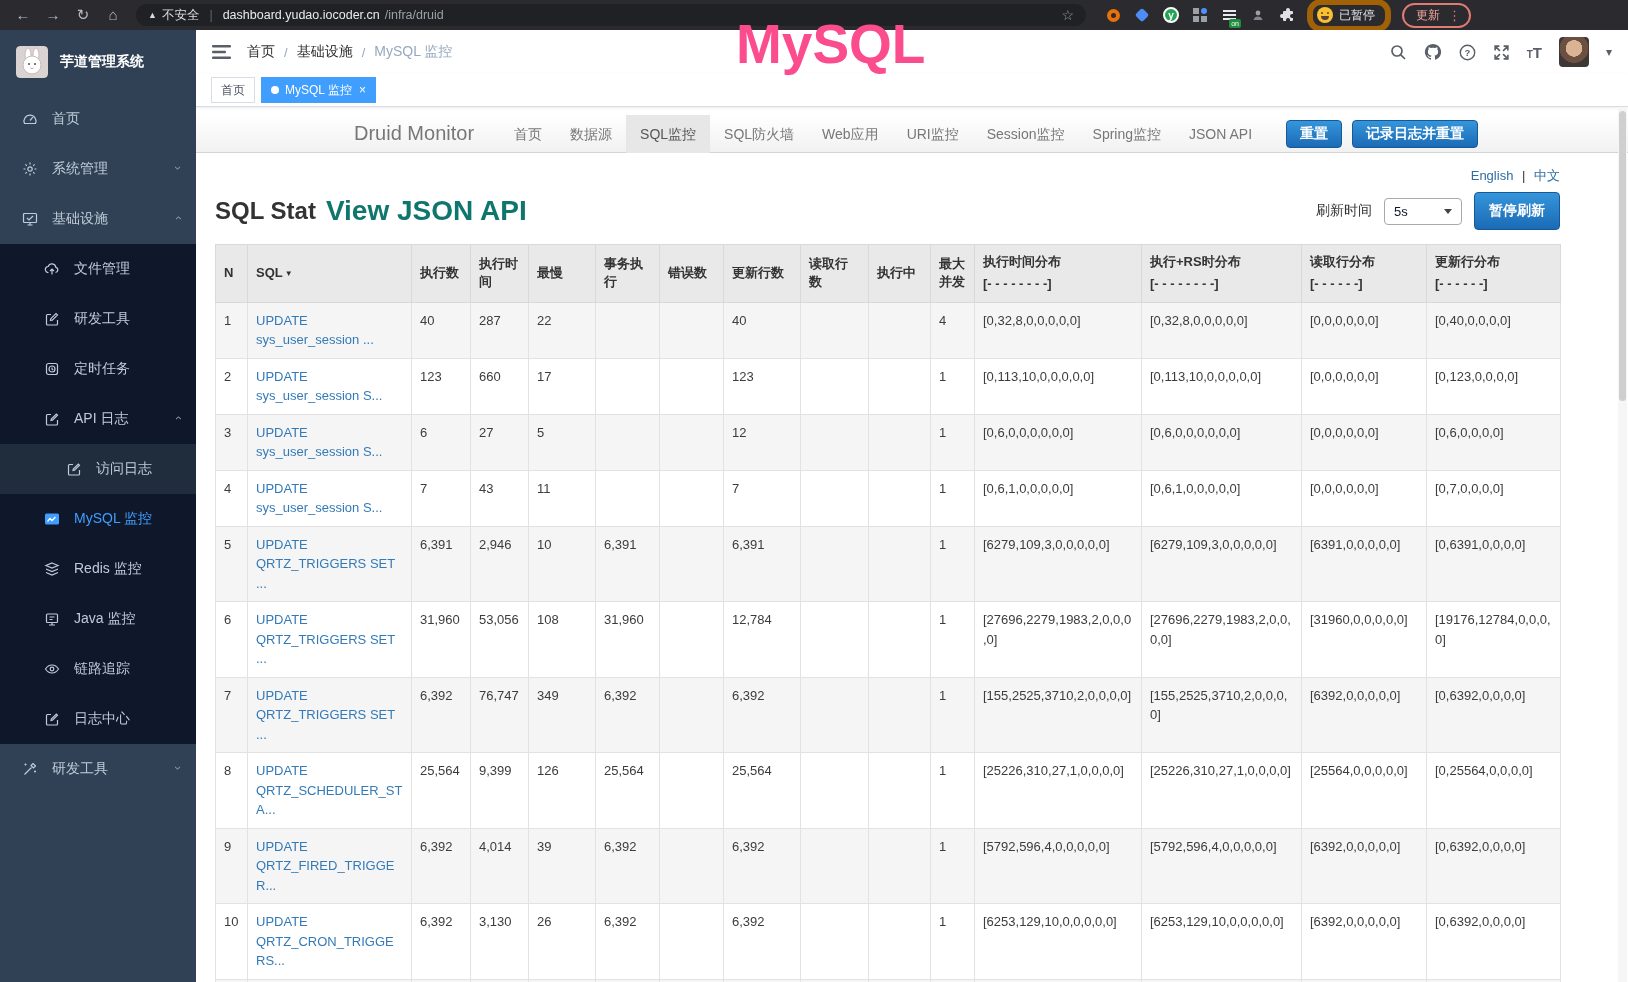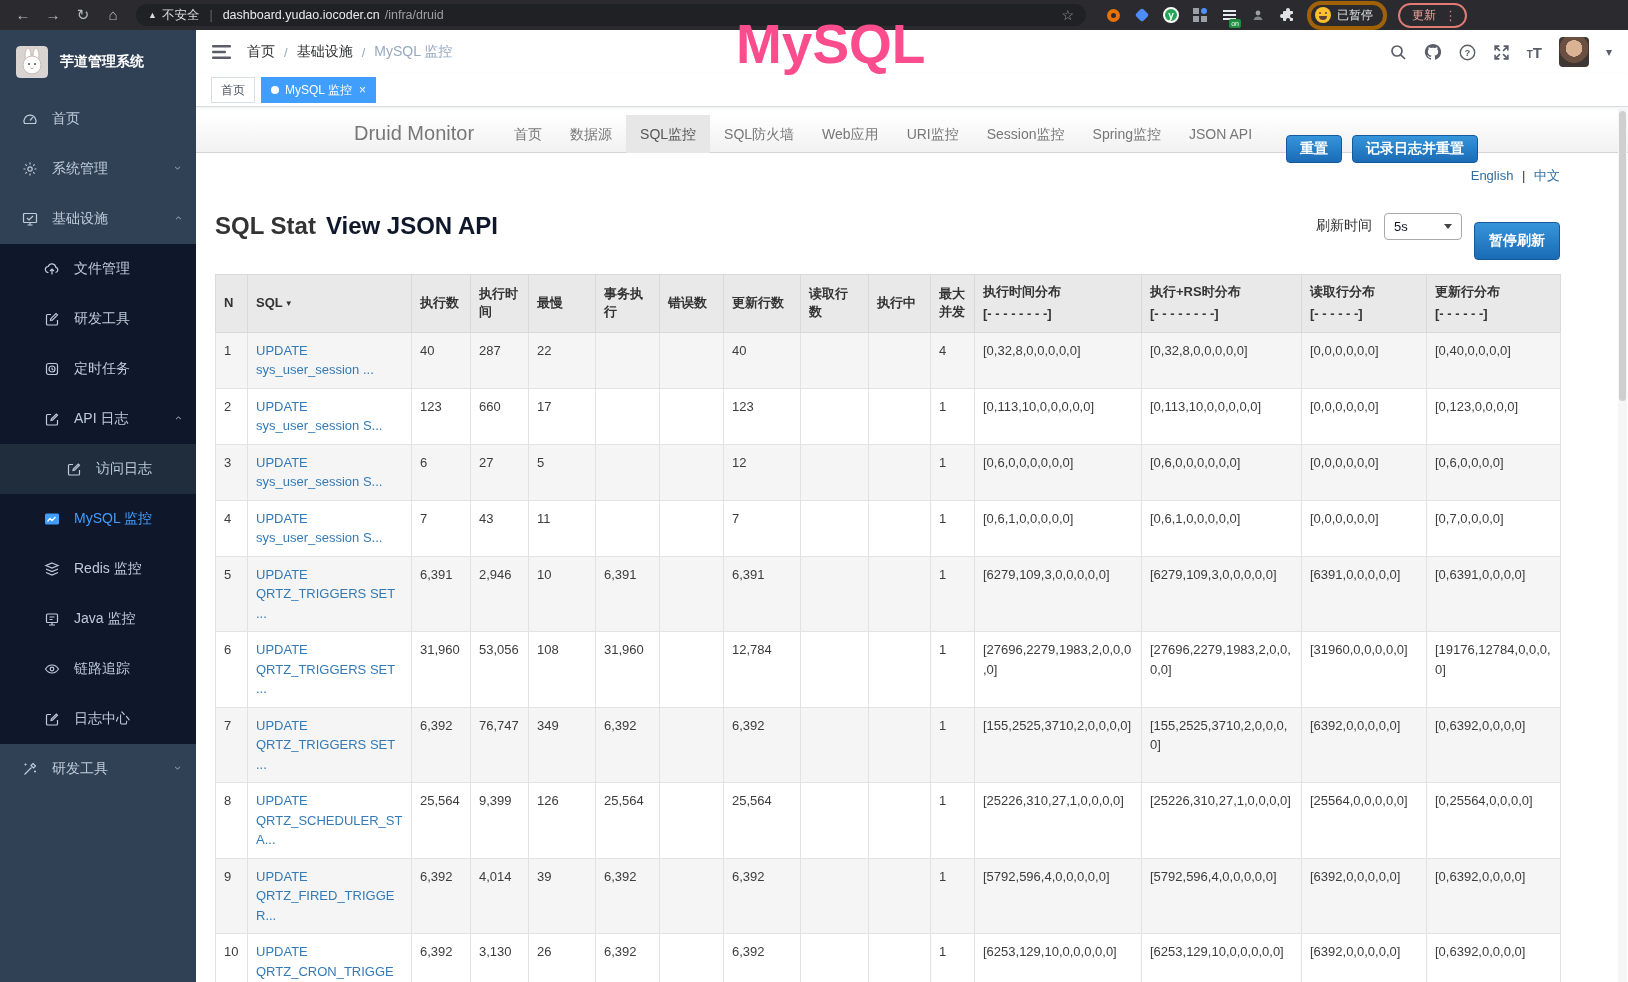--- a/index.html
+++ b/index.html
@@ -21,21 +21,21 @@
   .donut{width:13px;height:13px;border:4px solid #e8710a;border-radius:50%;}
   .gem{width:10px;height:10px;background:#4e8cf7;transform:rotate(45deg);border-radius:2px;}
   .ycircle{width:16px;height:16px;border-radius:50%;background:#21a453;border:2px solid #fff;color:#fff;font-size:10px;font-weight:bold;display:flex;align-items:center;justify-content:center;}
   .blocks{display:grid;grid-template-columns:6px 6px;grid-gap:2px;}
   .blocks i{width:6px;height:6px;background:#9aa0a6;display:block;}
   .blocks i.b{background:#4d90fe;border-radius:50%;}
   .liston{display:flex;flex-direction:column;gap:2px;}
   .liston i{width:13px;height:2px;background:#e8eaed;display:block;}
   .onbadge{position:absolute;bottom:-4px;right:-3px;background:#1e8e3e;color:#fff;font-size:7px;padding:0 2px;border-radius:2px;line-height:9px;}
   .person{width:12px;height:12px;}
-  .profile-pill{display:flex;align-items:center;gap:6px;border:4px solid #a16207;border-radius:14px;padding:2px 10px 2px 4px;color:#dfe1e5;font-size:12px;cursor:pointer;}
+  .profile-pill{display:flex;align-items:center;gap:6px;border:6px solid #a16207;border-radius:14px;padding:2px 10px 2px 4px;color:#dfe1e5;font-size:12px;cursor:pointer;}
   .face{width:16px;height:16px;border-radius:50%;background:#fbc02d;position:relative;}
   .face:before{content:"";position:absolute;left:4px;top:5px;width:2px;height:2px;background:#5d4037;border-radius:50%;box-shadow:6px 0 0 #5d4037;}
   .face:after{content:"";position:absolute;left:4px;top:9px;width:8px;height:4px;border-radius:0 0 8px 8px;background:#5d4037;}
   .update-pill{display:flex;align-items:center;gap:8px;border:2px solid #e07b74;border-radius:14px;padding:2px 8px 2px 12px;color:#f2a49e;font-size:12px;cursor:pointer;}
   .dots{color:#e07b74;font-size:13px;}
 
   
   .annotation{position:absolute;left:736px;top:12px;font-size:55px;font-weight:bold;z-index:99;letter-spacing:0px;}
 
   
@@ -78,31 +78,31 @@
   .tag-close{font-size:12px;margin-left:1px;}
 
   
   .druid{flex:1;position:relative;overflow:hidden;background:#fff;}
   .navbar{margin-top:8px;height:38px;background:linear-gradient(#ffffff,#f1f1f1);border-bottom:1px solid #d4d4d4;display:flex;align-items:center;}
   .navbar-inner{display:flex;align-items:center;margin-left:148px;height:38px;}
   .brand{font-size:20px;color:#777;margin-right:16px;padding:0 10px;cursor:pointer;}
   .dtabs{display:flex;align-items:center;height:38px;}
   .dtab{padding:0 14px;height:38px;line-height:38px;font-size:14px;color:#777;cursor:pointer;}
   .dtab.active{background:#e7e7e7;color:#555;}
-  .btn{background:linear-gradient(#3695da,#1a6bb5);border:1px solid #15599b;color:#fff;border-radius:4px;font-size:14px;font-weight:bold;padding:4px 13px;cursor:pointer;margin-top:30px;}
+  .btn{background:linear-gradient(#3695da,#1a6bb5);border:1px solid #15599b;color:#fff;border-radius:4px;font-size:14px;font-weight:bold;padding:4px 13px;cursor:pointer;}
   .btn-reset{margin-left:20px;}
   .btn-logreset{margin-left:10px;}
 
   .content{width:1345px;margin-left:19px;}
   .lang-row{margin-top:14px;text-align:right;font-size:13px;}
   .lang-link{color:#2e6da4;cursor:pointer;text-decoration:none;}
   .lang-sep{color:#333;margin:0 5px;}
   .title-row{margin-top:7px;display:flex;align-items:center;}
   .page-title{font-size:24px;font-weight:bold;color:#333;}
-  .title-link{font-size:24px;font-weight:bold;color:#0f172a;margin-left:10px;cursor:pointer;text-decoration:none;}
+  .title-link{font-size:28px;font-weight:bold;color:#0f766e;margin-left:10px;cursor:pointer;text-decoration:none;}
   .refresh{margin-left:auto;display:flex;align-items:center;gap:12px;font-size:14px;color:#333;}
   .select{width:78px;height:27px;border:1px solid #a9a9a9;border-radius:4px;display:flex;align-items:center;padding:0 9px;background:#fff;font-size:13px;color:#0f172a;cursor:pointer;}
   .select-caret{margin-left:auto;width:0;height:0;border-left:4px solid transparent;border-right:4px solid transparent;border-top:5px solid #444;}
   .btn-pause{padding:9px 14px;}
 
   
   table{margin-top:14px;border-collapse:collapse;table-layout:fixed;width:1345px;font-size:13px;color:#3c3c3c;}
   th{background:#e9e9e9;text-align:left;font-weight:bold;padding:8px 8px;border:1px solid #d9d9d9;vertical-align:middle;color:#333;line-height:1.45;}
   th .sub{font-weight:bold;margin-top:3px;}
   .sort{font-size:8px;margin-left:2px;vertical-align:1px;}

